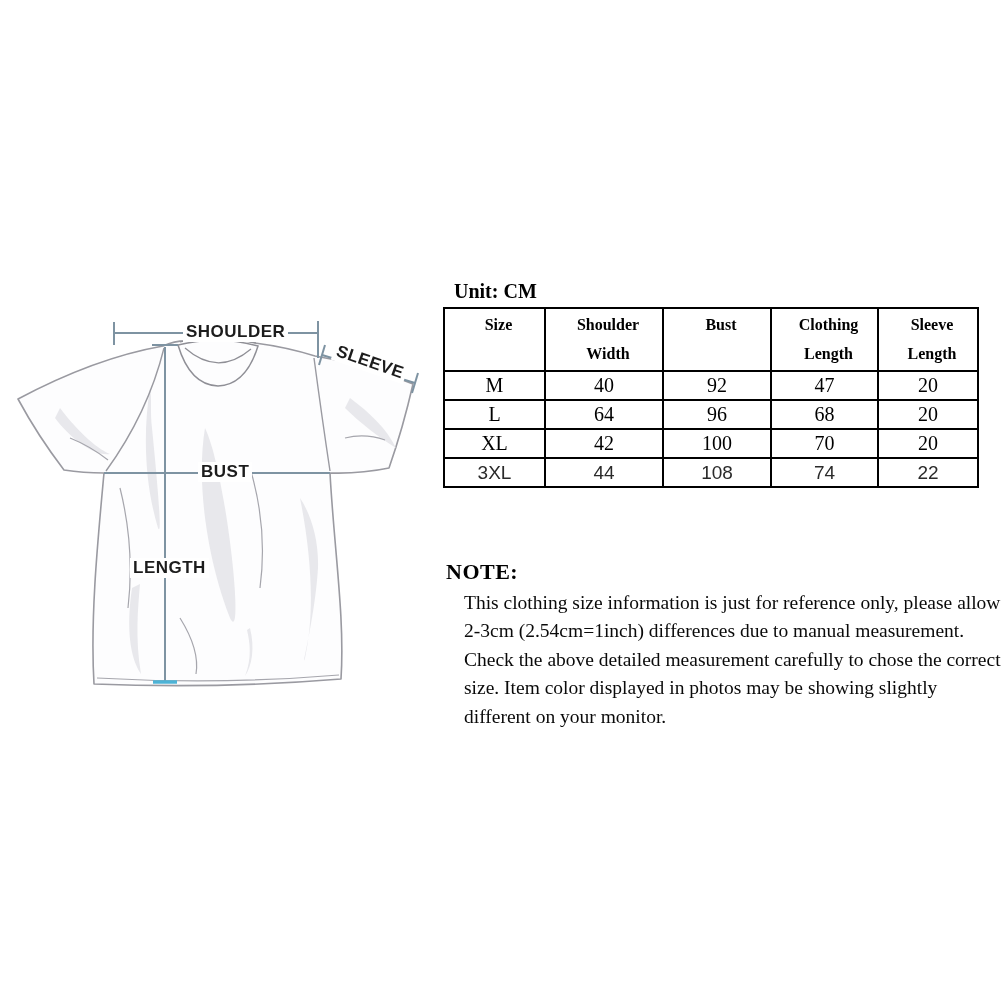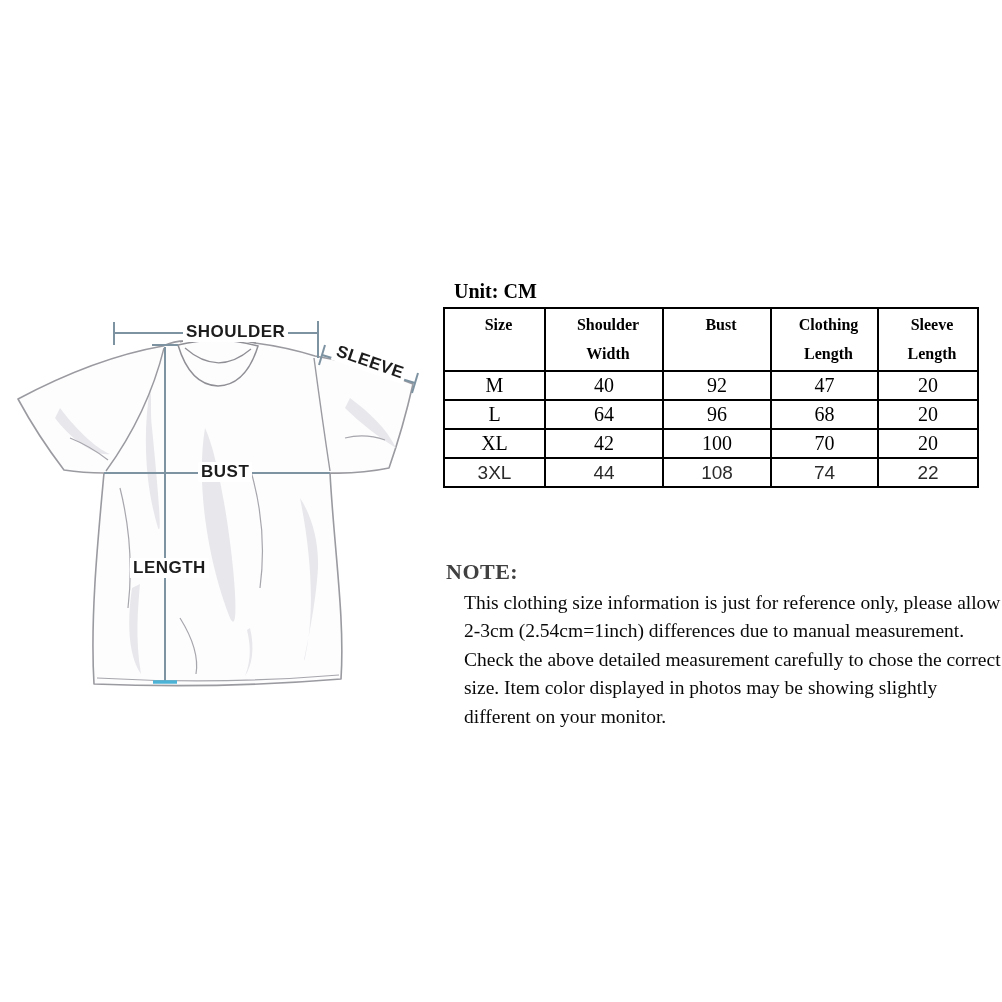--- a/index.html
+++ b/index.html
@@ -55,21 +55,21 @@
     vertical-align:middle;
   }
   table.size-table tr.sans-row td{
     font-family:"Liberation Sans", sans-serif;
     font-size:19px;color:#2a2a2a;
   }
 
   
   .note-heading{
     position:absolute;left:446px;top:559px;
-    font-size:22px;font-weight:bold;color:#404040;
+    font-size:22px;font-weight:bold;color:#000000;
     font-family:"Liberation Serif", serif;letter-spacing:.5px;
   }
   .note-text{
     position:absolute;left:446px;top:589px;width:540px;
     font-size:19.5px;line-height:28.4px;color:#0a0a0a;
     font-family:"Liberation Serif", serif;
     margin-left:18px;
   }
 </style>
 </head>

